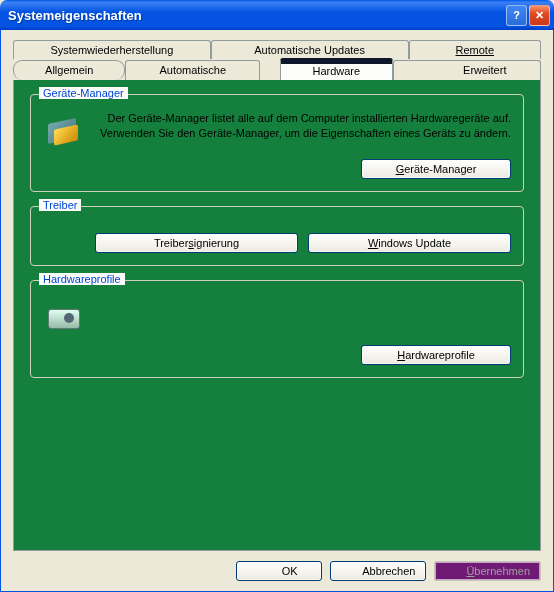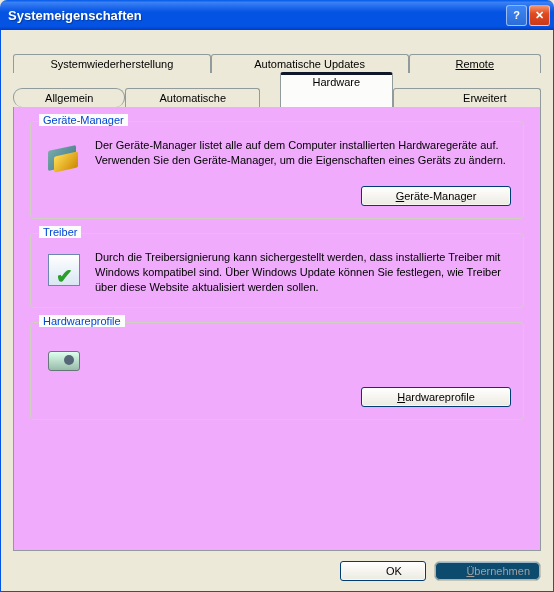--- a/index.html
+++ b/index.html
@@ -18,38 +18,38 @@
 .tab-row2 { margin-top: -1px; }
 .tab { background: #ece9d8; border: 1px solid #919b9c; border-bottom: none; border-radius: 3px 3px 0 0; padding: 3px 0; text-align: center; cursor: pointer; position: relative; }
 .tab-row1 .tab { flex: 1; }
 .tab-row1 .tab:nth-child(1) { flex: 1.5; }
 .tab-row1 .tab:nth-child(2) { flex: 1.5; }
 .tab-row1 .tab:nth-child(3) { flex: 1; text-decoration: underline; }
 .tab-row2 .tab:nth-child(1) { flex: 1; border-radius: 9px; }
 .tab-row2 .tab:nth-child(2) { flex: 1.2; }
 .tab-row2 .tab:nth-child(3) { flex: 1; }
 .tab-row2 .tab:nth-child(4) { flex: 1; padding-left: 36px; }
-.tab.active { background: #fcfcfa; border-top: 3px solid #0f172a; padding-top: 1px; z-index: 2; margin-left: 20px; }
-.tab:not(.active) { margin-top: 16px; }
+.tab.active { background: #fcfcfa; border-top: 6px solid #0f172a; padding-top: 1px; z-index: 2; margin-left: 20px; }
+.tab:not(.active) { margin-top: 2px; }
 
-.tab-content { background: #f0abfc; border: 1px solid #919b9c; border-top: none; flex: 1; padding: 14px 16px; }
+.tab-content { background: #15803d; border: 1px solid #919b9c; border-top: none; flex: 1; padding: 14px 16px; }
 
 .groupbox { border: 1px solid #d0d0bf; border-radius: 4px; position: relative; margin-bottom: 14px; padding: 16px 12px 12px 12px; }
 .groupbox-title { position: absolute; top: -8px; left: 8px; background: #fcfcfa; padding: 0 4px; color: #0046d5; }
 
 .group-row { display: flex; gap: 10px; }
 .icon-cell { width: 42px; flex-shrink: 0; display: flex; align-items: flex-start; justify-content: center; padding-top: 2px; }
-.desc-cell { flex: 1; line-height: 1.35; }
+.desc-cell { flex: 1; line-height: 1.35; text-align: right; }
 
 .btn-row { margin-top: 10px; display: flex; justify-content: flex-end; gap: 10px; }
 .btn-row.double .xp-btn { flex: 1; }
 .btn-row.double { padding-left: 52px; }
 
 .xp-btn { min-width: 150px; padding: 3px 10px; background: linear-gradient(to bottom, #fff, #eceae0); border: 1px solid #003c74; border-radius: 3px; cursor: pointer; text-align: center; box-shadow: inset 0 0 0 1px rgba(255,255,255,0.6); }
-.xp-btn.disabled { color: #a0a0a0; border-color: #c7c5b6; background: #0c4a6e; cursor: default; border-radius: 6px; }
+.xp-btn.disabled { color: #a0a0a0; border-color: #c7c5b6; background: #701a75; cursor: default; }
 
 .dialog-btns { display: flex; justify-content: flex-end; gap: 8px; padding: 10px 0 0 0; }
 .dialog-btns .xp-btn { min-width: 86px; padding-left: 31px; }
 
 .u { text-decoration: underline; }
 
 
 .icon-devmgr { width: 36px; height: 36px; position: relative; }
 .icon-devmgr::before { content: ""; position: absolute; width: 28px; height: 20px; background: linear-gradient(135deg,#7aa,#478); border-radius: 2px; transform: skewY(-12deg); top: 8px; left: 2px; }
 .icon-devmgr::after { content: ""; position: absolute; width: 24px; height: 16px; background: linear-gradient(135deg,#fd5,#c80); border-radius: 2px; transform: skewY(-12deg); top: 14px; left: 8px; }
@@ -101,40 +101,39 @@
           </div>
         <div class="desc-cell">Der Geräte-Manager listet alle auf dem Computer installierten Hardwaregeräte auf. Verwenden Sie den Geräte-Manager, um die Eigenschaften eines Geräts zu ändern.</div>
       </div>
       <div class="btn-row">
         <div class="xp-btn"><span class="u">G</span><span>eräte-Manager</span></div>
       </div>
     </div>
 
     <div class="groupbox">
       <div class="groupbox-title">Treiber</div>
-      <div class="group-row">
-        <div class="icon-cell">
-            <div class="icon-driver"></div>
-          </div>
-        <div class="desc-cell">Durch die Treibersignierung kann sichergestellt werden, dass installierte Treiber mit Windows kompatibel sind. Über Windows Update können Sie festlegen, wie Treiber über diese Website aktualisiert werden sollen.</div>
+      <div class="btn-row double">
+        <div class="xp-btn">Treiber<span class="u">s</span>ignierung</div>
+        <div class="xp-btn"><span class="u">W</span>indows Update</div>
       </div>
     </div>
 
     <div class="groupbox">
       <div class="groupbox-title">Hardwareprofile</div>
       <div class="group-row">
         <div class="icon-cell">
             <div class="icon-hwprof"></div>
           </div>
       </div>
       <div class="btn-row">
         <div class="xp-btn"><span class="u">H</span>ardwareprofile</div>
       </div>
     </div>
 
   </div>
 
   <div class="dialog-btns">
     <div class="xp-btn">OK</div>
+    <div class="xp-btn">Abbrechen</div>
     <div class="xp-btn disabled"><span class="u">Ü</span>bernehmen</div>
   </div>
 
 </div>
 
 </body></html>

